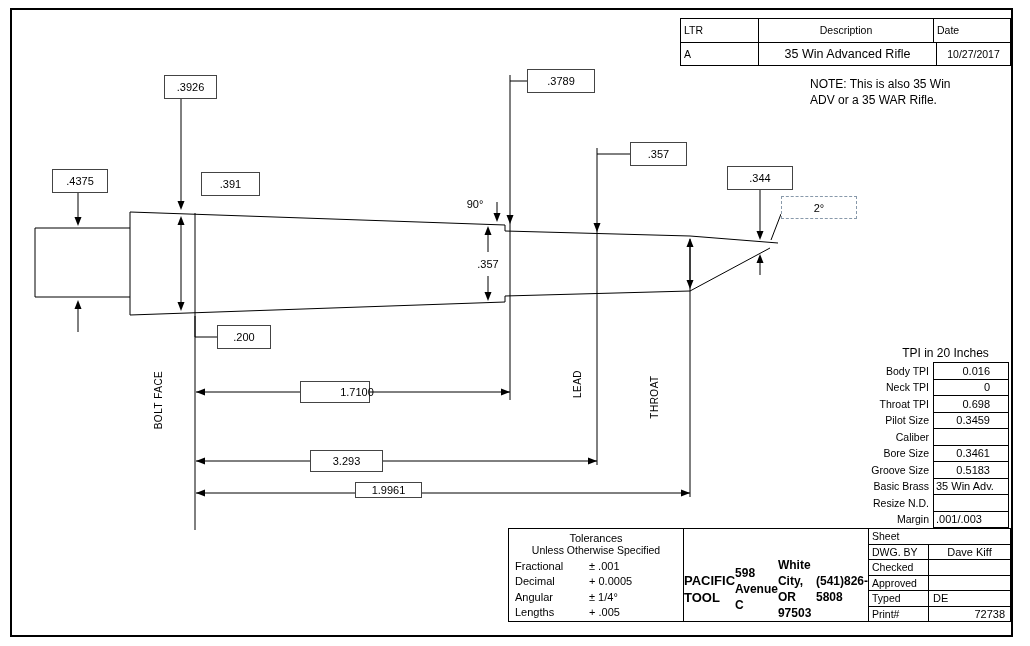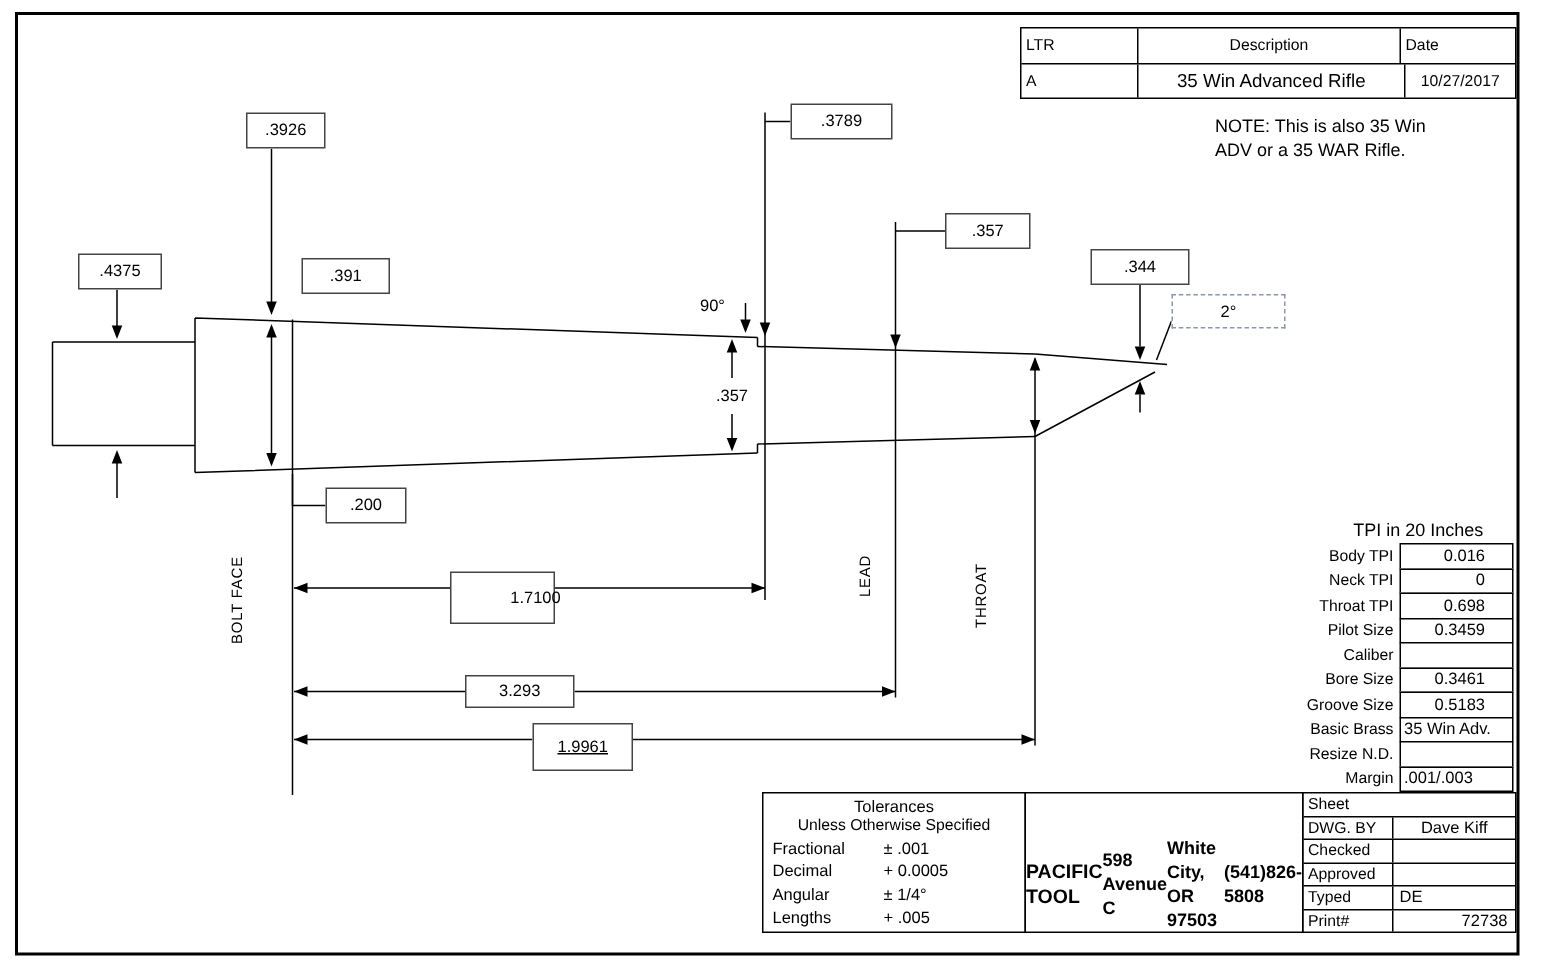--- a/index.html
+++ b/index.html
@@ -142,23 +142,23 @@
 <div class="dim-box" style="left:164px;top:75px;width:53px;height:24px;">.3926</div>
 <div class="dim-box" style="left:527px;top:69px;width:68px;height:24px;">.3789</div>
 <div class="dim-box" style="left:52px;top:169px;width:56px;height:24px;">.4375</div>
 <div class="dim-box" style="left:201px;top:172px;width:59px;height:24px;">.391</div>
 <div class="dim-box" style="left:630px;top:142px;width:57px;height:24px;">.357</div>
 <div class="dim-box" style="left:727px;top:166px;width:66px;height:24px;">.344</div>
 <div class="dim-plain dashed" style="left:781px;top:196px;width:74px;height:21px;">2°</div>
 <div class="dim-plain" style="left:456px;top:196px;width:38px;height:16px;">90°</div>
 <div class="dim-plain" style="left:468px;top:255px;width:40px;height:17px;">.357</div>
 <div class="dim-box" style="left:217px;top:325px;width:54px;height:24px;">.200</div>
-<div class="dim-box" style="left:300px;top:381px;width:70px;height:35px;padding-left:44px;">1.7100</div>
+<div class="dim-box" style="left:300px;top:381px;width:70px;height:22px;padding-left:44px;">1.7100</div>
 <div class="dim-box" style="left:310px;top:450px;width:73px;height:22px;">3.293</div>
-<div class="dim-box" style="left:355px;top:482px;width:67px;height:32px;text-decoration:underline;">1.9961</div>
+<div class="dim-box" style="left:355px;top:482px;width:67px;height:16px;">1.9961</div>
 
 <div class="vlabel" style="left:110px;top:393px;width:100px;height:14px;">BOLT FACE</div>
 <div class="vlabel" style="left:549px;top:377px;width:60px;height:14px;">LEAD</div>
 <div class="vlabel" style="left:621px;top:390px;width:70px;height:14px;">THROAT</div>
 
 <div id="rev">
   <div class="rev-row">
     <div class="rev-c1">LTR</div>
     <div class="rev-c2">Description</div>
     <div class="rev-c3 pad">Date</div>

